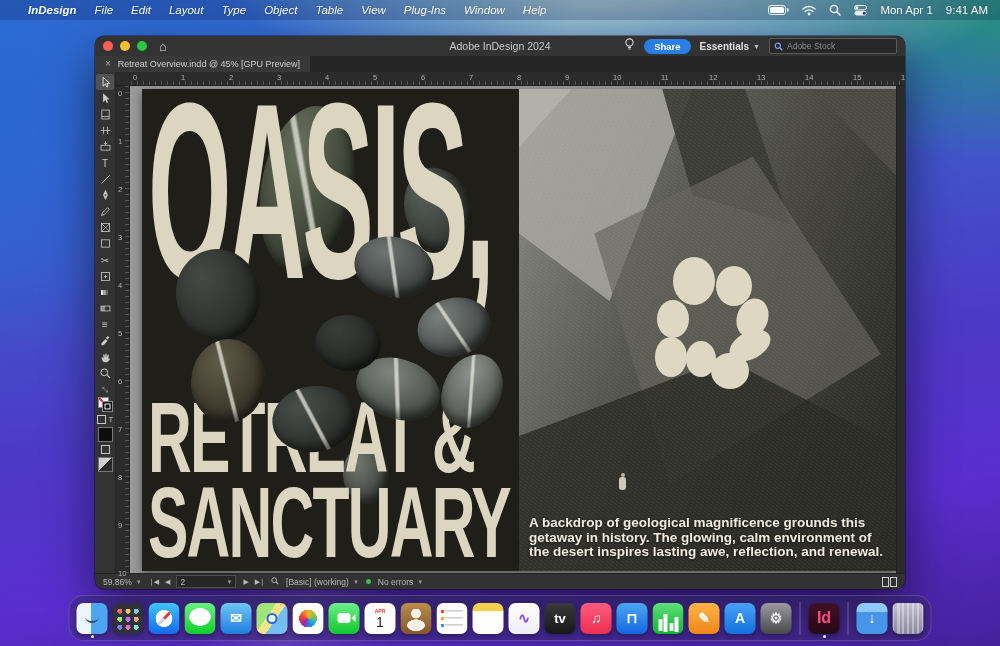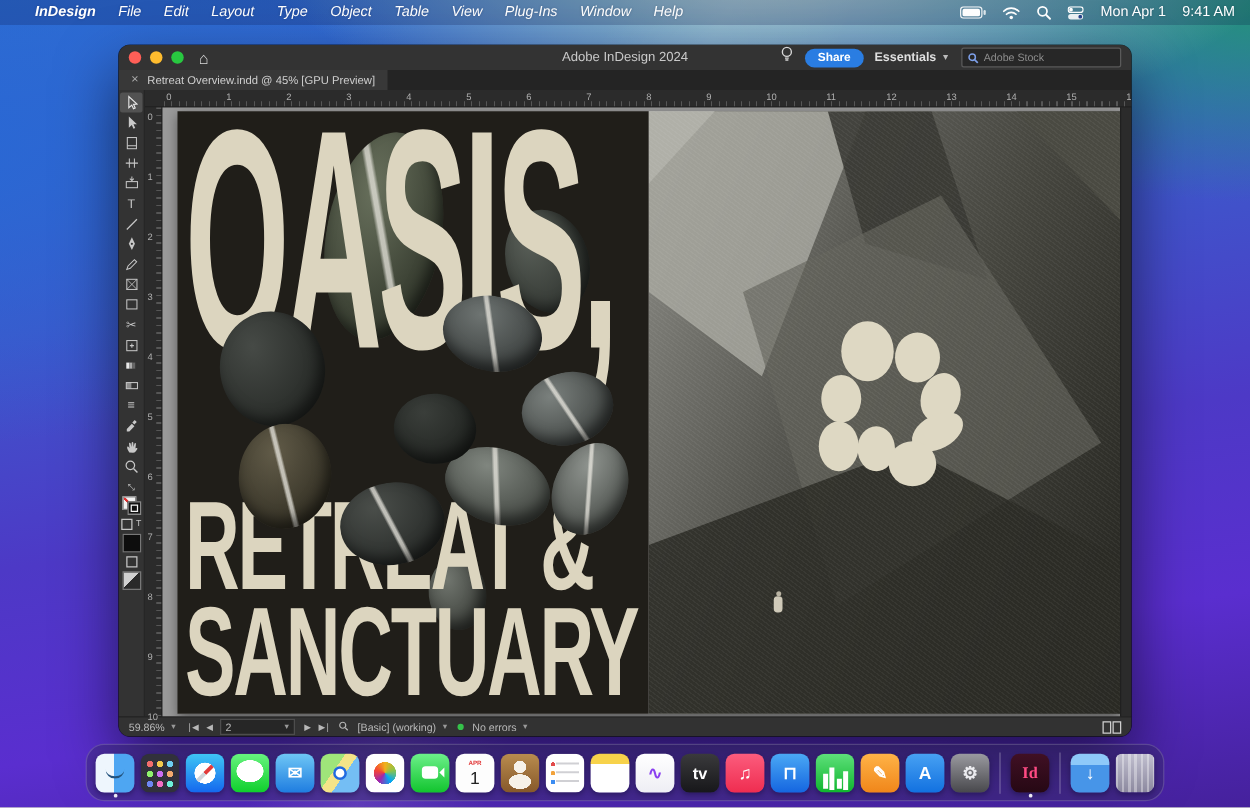--- a/index.html
+++ b/index.html
@@ -445,20 +445,25 @@
                 <div id="logo">
                     <div class="logo-dot" style="left: 154px; top: 168px; width: 42px; height: 48px; transform: rotate(0deg);"></div>
                     <div class="logo-dot" style="left: 197px; top: 177px; width: 36px; height: 40px; transform: rotate(0deg);"></div>
                     <div class="logo-dot" style="left: 217.5px; top: 209px; width: 31px; height: 40px; transform: rotate(20deg);"></div>
                     <div class="logo-dot" style="left: 138px; top: 211px; width: 32px; height: 38px; transform: rotate(0deg);"></div>
                     <div class="logo-dot" style="left: 136px; top: 248px; width: 32px; height: 40px; transform: rotate(0deg);"></div>
                     <div class="logo-dot" style="left: 167px; top: 252px; width: 30px; height: 36px; transform: rotate(0deg);"></div>
                     <div class="logo-dot" style="left: 209px; top: 242.5px; width: 44px; height: 27px; transform: rotate(-28deg);"></div>
                     <div class="logo-dot" style="left: 192px; top: 264px; width: 38px; height: 36px; transform: rotate(0deg);"></div>
                   </div>
+                <div class="caption" id="caption">
+                    <div>A backdrop of geological magnificence grounds this</div>
+                    <div>getaway in history. The glowing, calm environment of</div>
+                    <div>the desert inspires lasting awe, reflection, and renewal.</div>
+                  </div>
               </div>
 
             </div>
           </div>
           <div class="rightstrip"></div>
         </div>
       </div>
     </div>
 
     <div class="statusbar">
@@ -535,21 +540,21 @@
         <span style="color: rgb(255, 255, 255); font-size: 14px;">✎</span>
       </div>
       <div class="dicon " style="background: linear-gradient(rgb(71, 161, 243), rgb(18, 113, 224));">
         <span style="color: rgb(255, 255, 255); font-size: 14px;">A</span>
       </div>
       <div class="dicon " style="background: linear-gradient(rgb(154, 154, 160), rgb(72, 72, 76));">
         <span style="color: rgb(236, 236, 240); font-size: 14px;">⚙</span>
       </div>
       <div class="dsep"></div>
       <div class="dicon " style="background: linear-gradient(rgb(64, 16, 36), rgb(38, 8, 20));">
-        <span style="color: rgb(255, 75, 132); font-size: 13px; font-family: Liberation Serif, serif;">Id</span>
+        <span style="color: rgb(255, 75, 132); font-size: 16px;">Id</span>
         <span class="dot"></span>
       </div>
       <div class="dsep"></div>
       <div class="dicon ic-downloads">
         <span style="color: rgb(255, 255, 255); font-size: 14px;">↓</span>
       </div>
       <div class="dicon ic-trash"></div>
     </div>
 </div>
 

